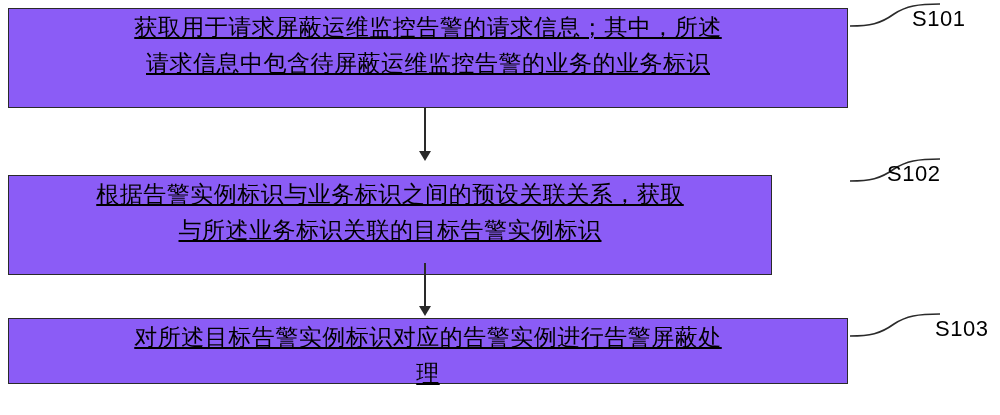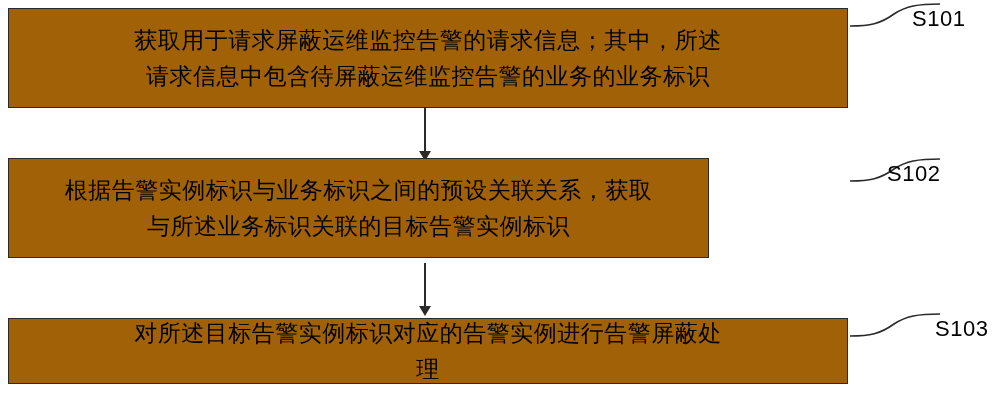--- a/index.html
+++ b/index.html
@@ -16,37 +16,37 @@
   }
   .flowchart {
     position: relative;
     width: 1000px;
     height: 415px;
   }
   .step-box {
     position: absolute;
     box-sizing: border-box;
     border: 1px solid #2a2a2a;
-    background: #a16207;
+    background: #8b5cf6;
     display: flex;
-    align-items: center;
     justify-content: center;
     text-align: center;
+    text-decoration: underline;
   }
   .step-text {
     display: block;
     font-size: 23px;
     line-height: 36px;
     letter-spacing: 0.5px;
     padding: 0 14px;
     white-space: pre-line;
   }
   
   #box-s101 { left: 8px;  top: 8px;   width: 840px; height: 100px; }
-  #box-s102 { left: 8px;  top: 158px; width: 701px; height: 100px; }
+  #box-s102 { left: 8px;  top: 175px; width: 764px; height: 100px; }
   #box-s103 { left: 8px;  top: 318px; width: 840px; height: 66px; }
 
   
   .connector {
     position: absolute;
     left: 424px;
     width: 2px;
     background: #2a2a2a;
   }
   #connector-1 { top: 108px; height: 44px; }

